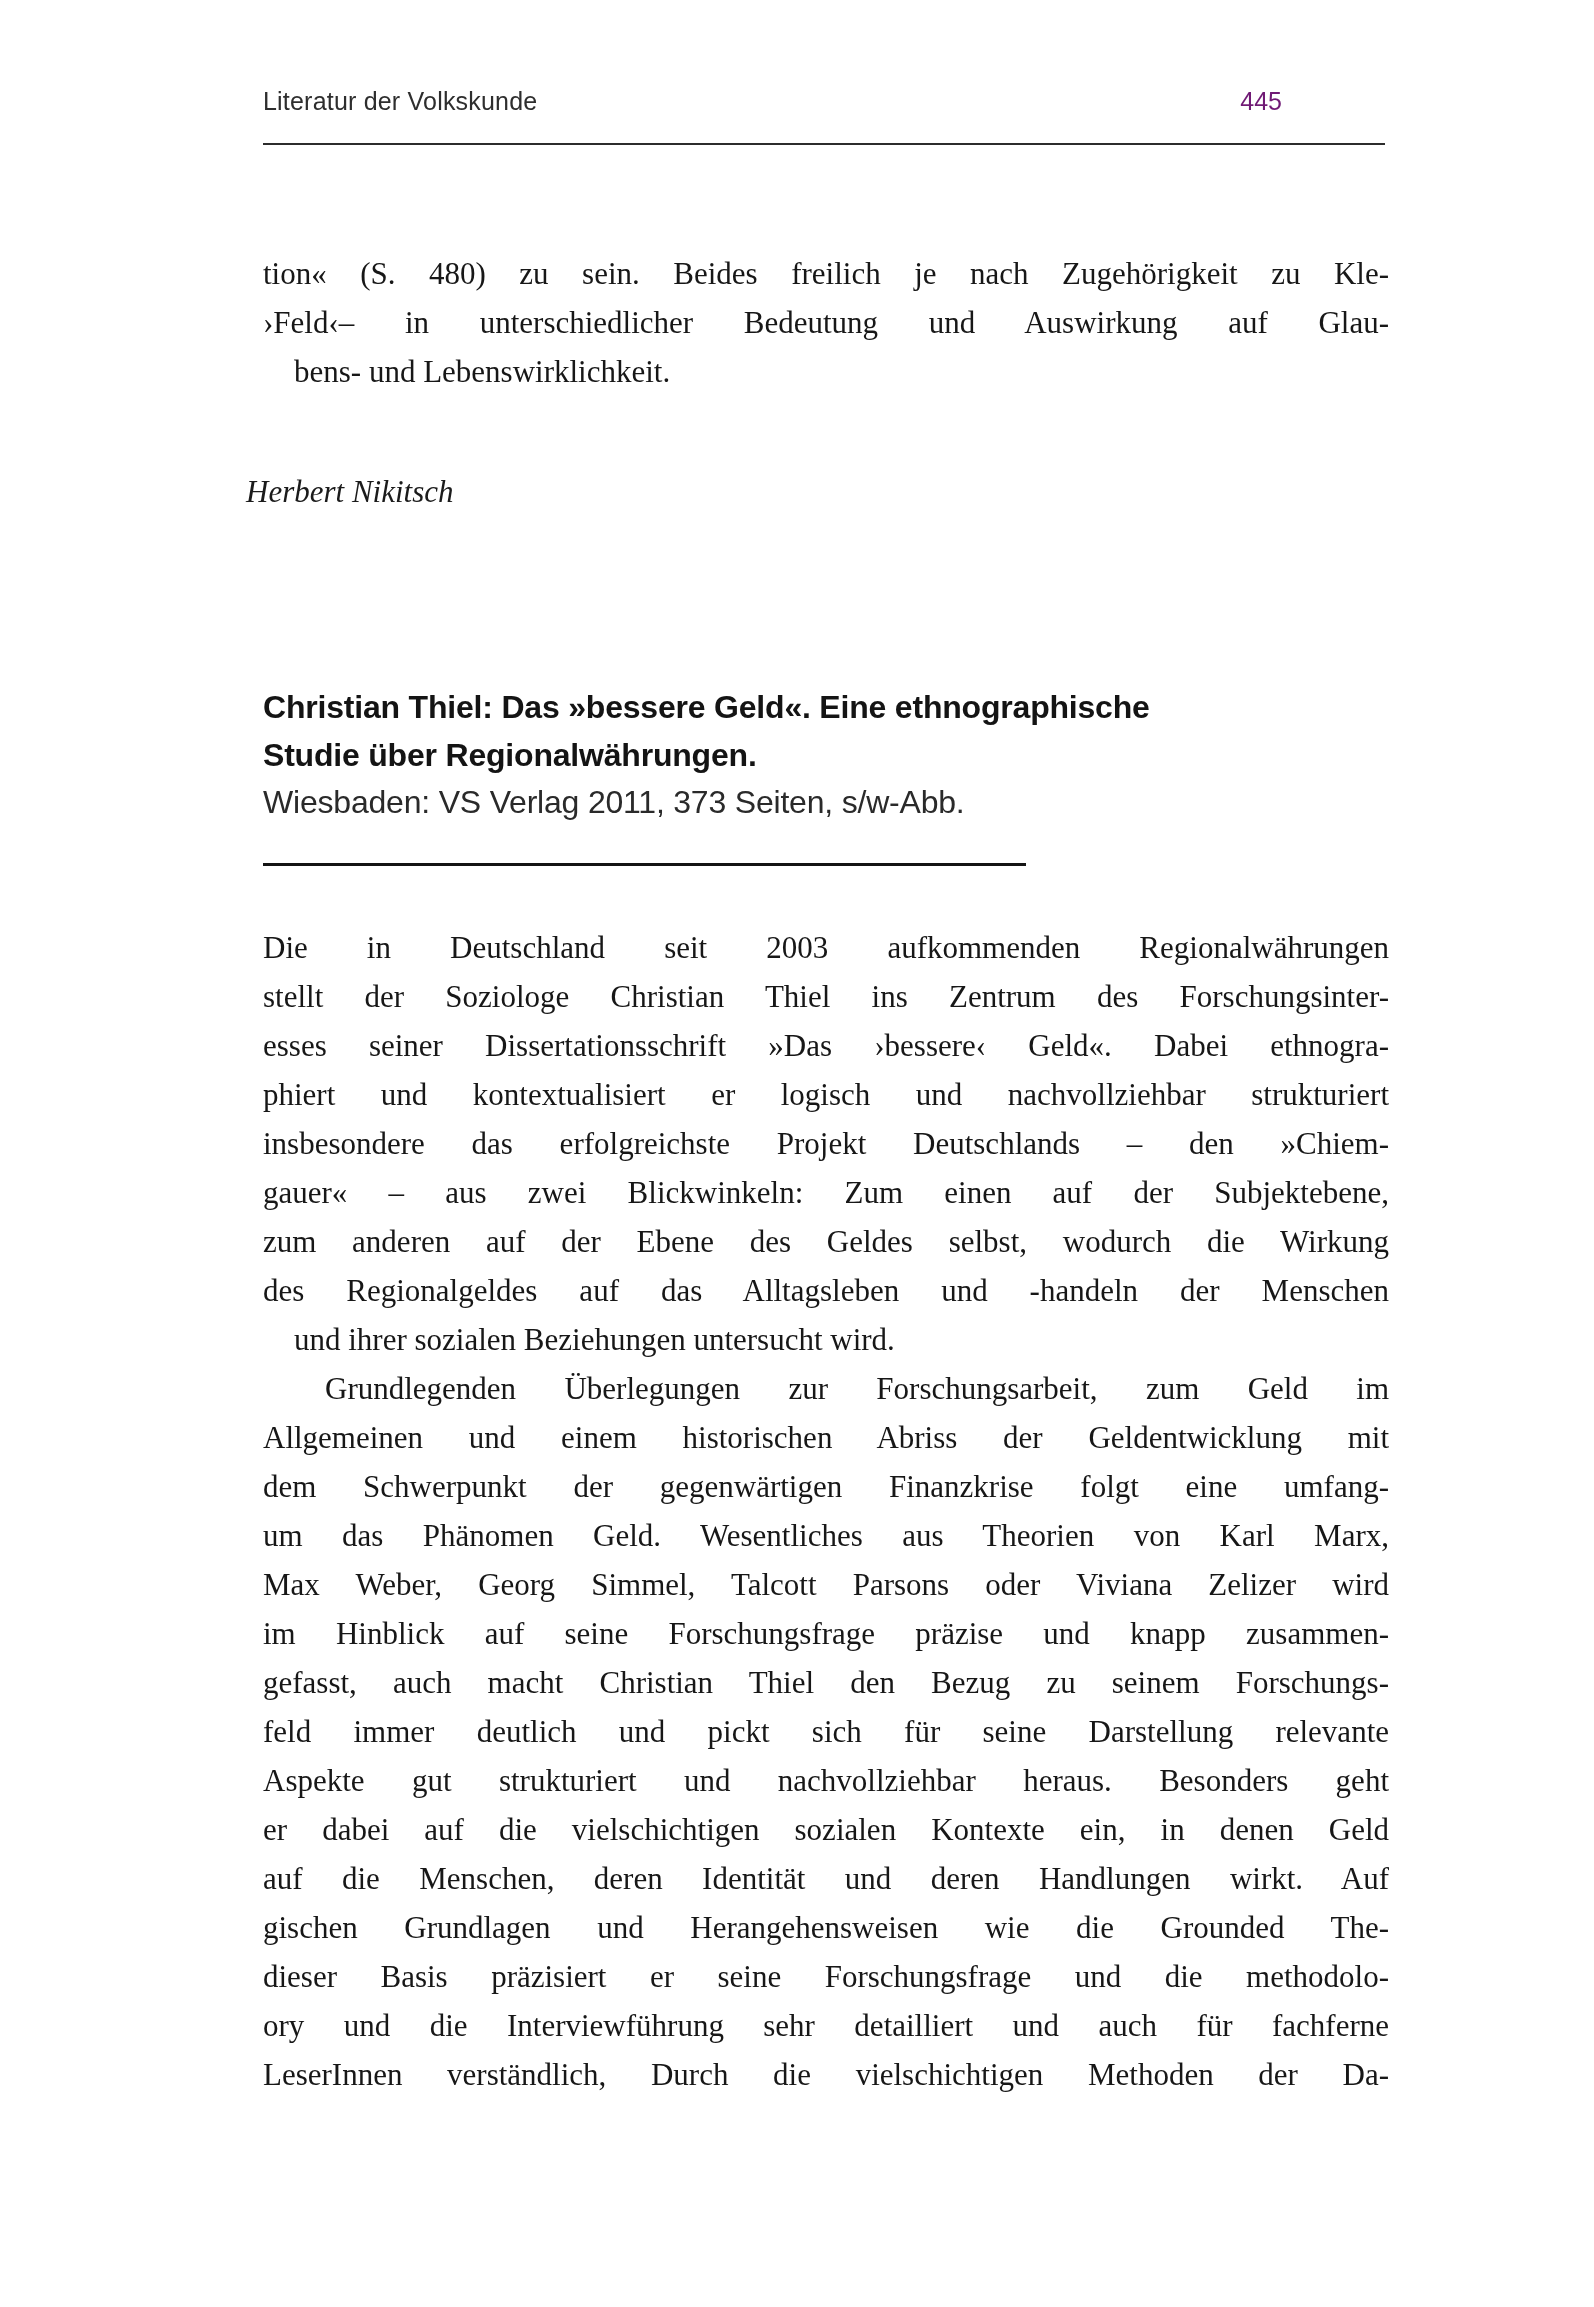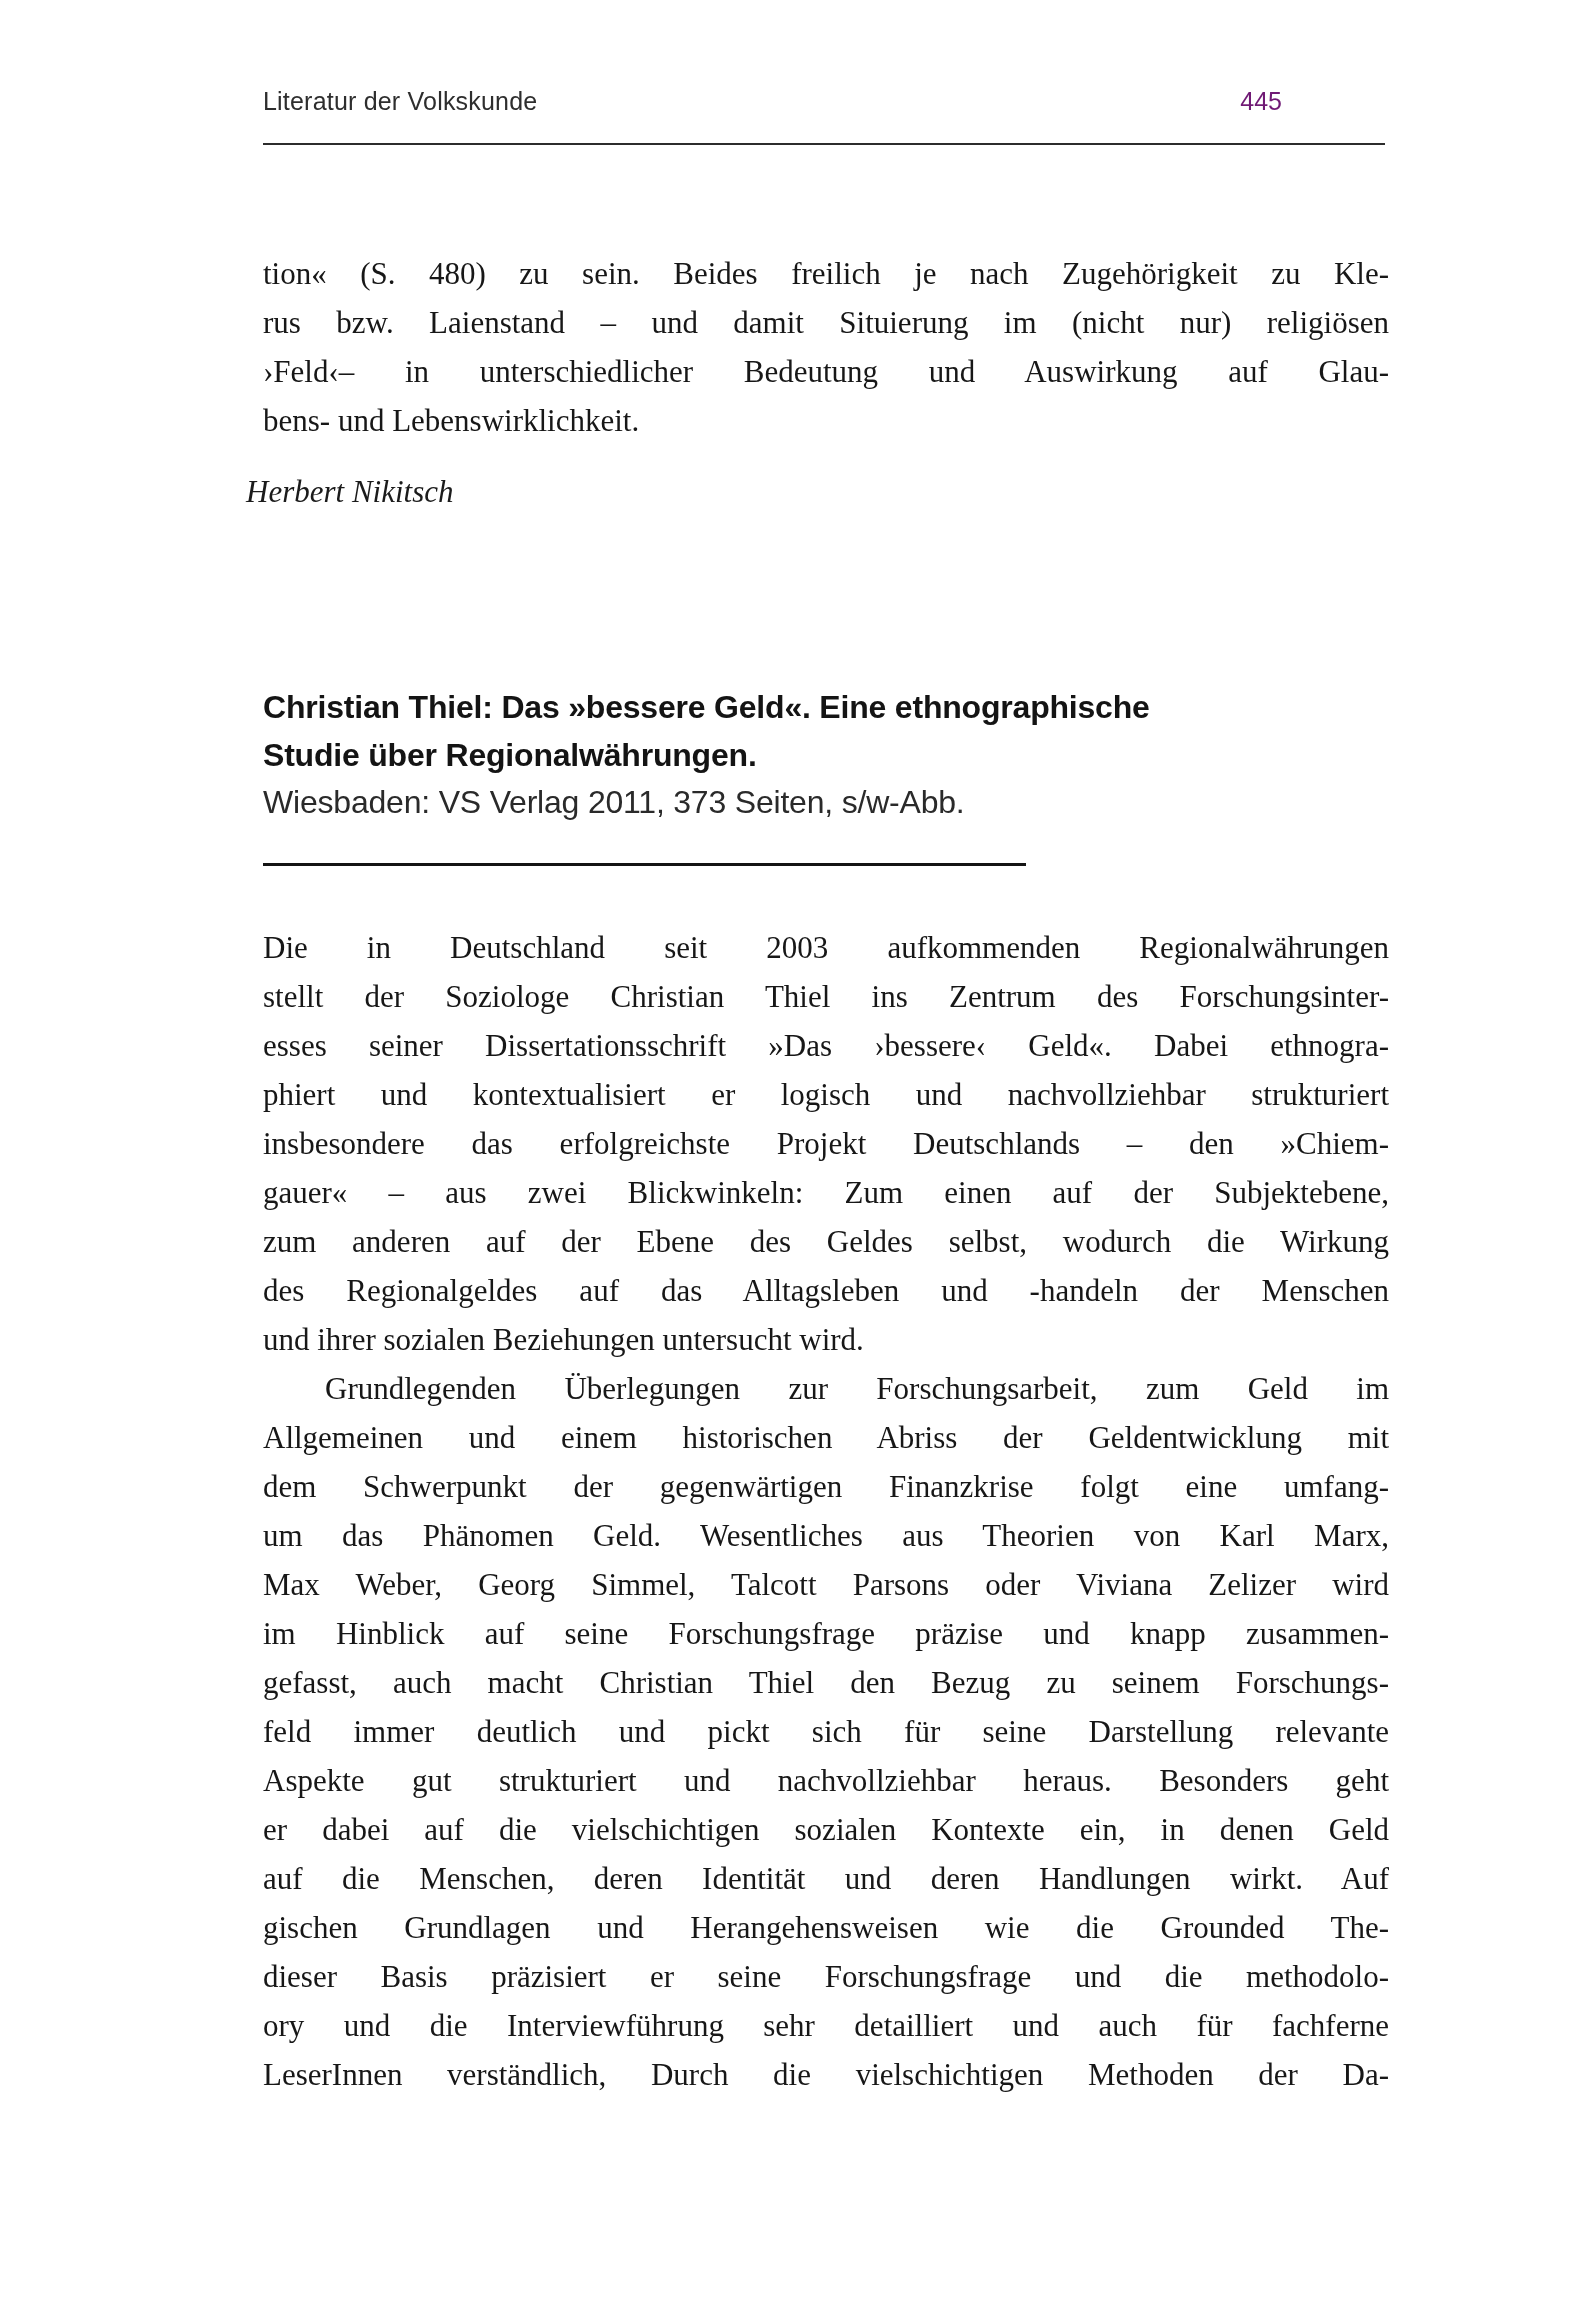--- a/index.html
+++ b/index.html
@@ -56,20 +56,21 @@
     font-size: 31px;
     line-height: 49px;
     height: 49px;
     overflow: hidden;
     text-align: justify;
     text-align-last: justify;
     font-variant-numeric: oldstyle-nums;
   }
   .tline.last {
     text-align-last: left;
+    margin-left: 31px;
   }
   .tline.indent {
     text-indent: 62px;
   }
   .prev-review-lines { top: 249px; }
   .author-line {
     position: absolute;
     left: 246px;
     top: 467px;
     font-size: 31px;
@@ -121,21 +122,20 @@
 <div class="page">
 
   <div class="running-head">Literatur der Volkskunde</div>
 
   <div class="page-number">445</div>
 
   <div class="header-rule"></div>
 
   <section class="text-block prev-review-lines">
       <div class="tline">tion« (S. 480) zu sein. Beides freilich je nach Zugehörigkeit zu Kle-</div>
-      <div class="tline">rus bzw. Laienstand – und damit Situierung im (nicht nur) religiösen</div>
       <div class="tline">›Feld‹– in unterschiedlicher Bedeutung und Auswirkung auf Glau-</div>
       <div class="tline last">bens- und Lebenswirklichkeit.</div>
     </section>
 
   <div class="author-line">Herbert Nikitsch</div>
 
   <div class="book-title">
     <div>Christian Thiel: Das »bessere Geld«. Eine ethnographische</div>
     <div>Studie über Regionalwährungen.</div>
   </div>

